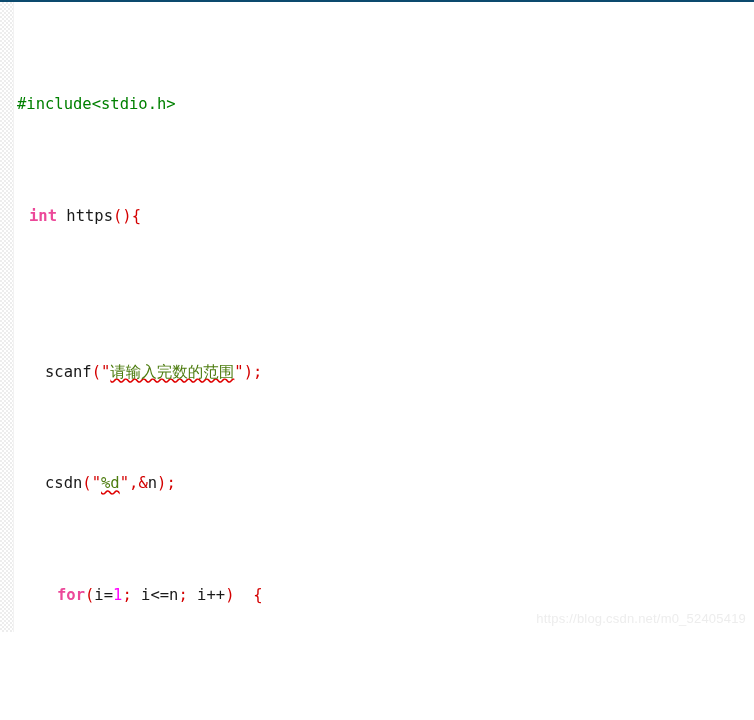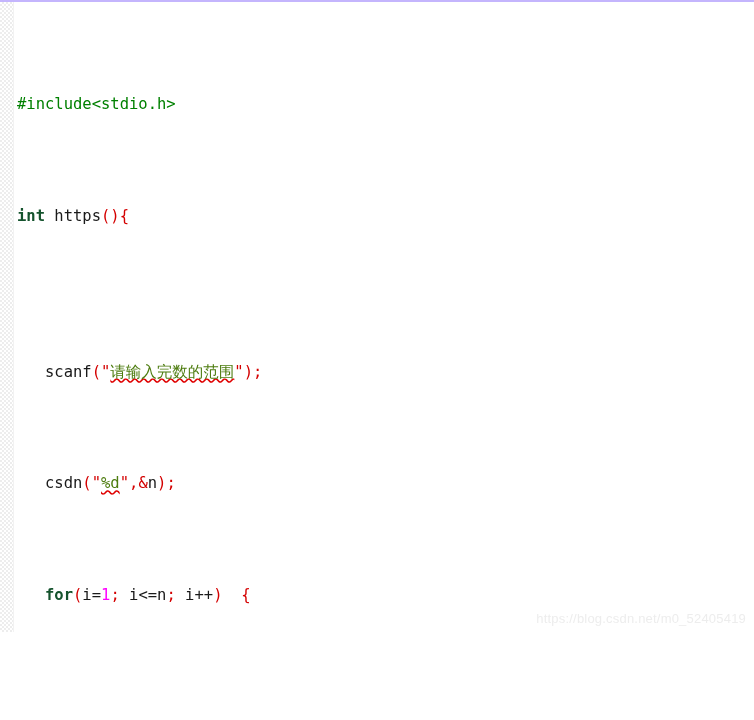--- a/index.html
+++ b/index.html
@@ -12,21 +12,21 @@
     height: 720px;
     overflow: hidden;
     font-family: "DejaVu Sans Mono", "Liberation Mono", monospace;
   }
 
   #editor {
     position: relative;
     width: 754px;
     height: 632px;
     background: #ffffff;
-    border-top: 2px solid #c4b5fd;
+    border-top: 2px solid #0c4a6e;
     box-sizing: border-box;
     overflow: hidden;
   }
 
   
   #gutter {
     position: absolute;
     left: 0;
     top: 0;
     width: 14px;
@@ -52,21 +52,21 @@
     letter-spacing: 0px;
   }
 
   .ln {
     display: block;
     height: 22.3px;
     white-space: pre;
   }
 
   
-  .kw   { color: #14532d; font-weight: bold; }   
+  .kw   { color: #ec4899; font-weight: bold; margin-left: 12px; }   
   .pp   { color: #008000; }                      
   .id   { color: #1a1a1a; }                      
   .pun  { color: #d40000; }                      
   .str  { color: #4d7c0f; }                      
   .num  { color: #ff00ff; }                      
   .op   { color: #1a1a1a; }                      
 
   
   .sq {
     text-decoration: underline wavy #e00000;

